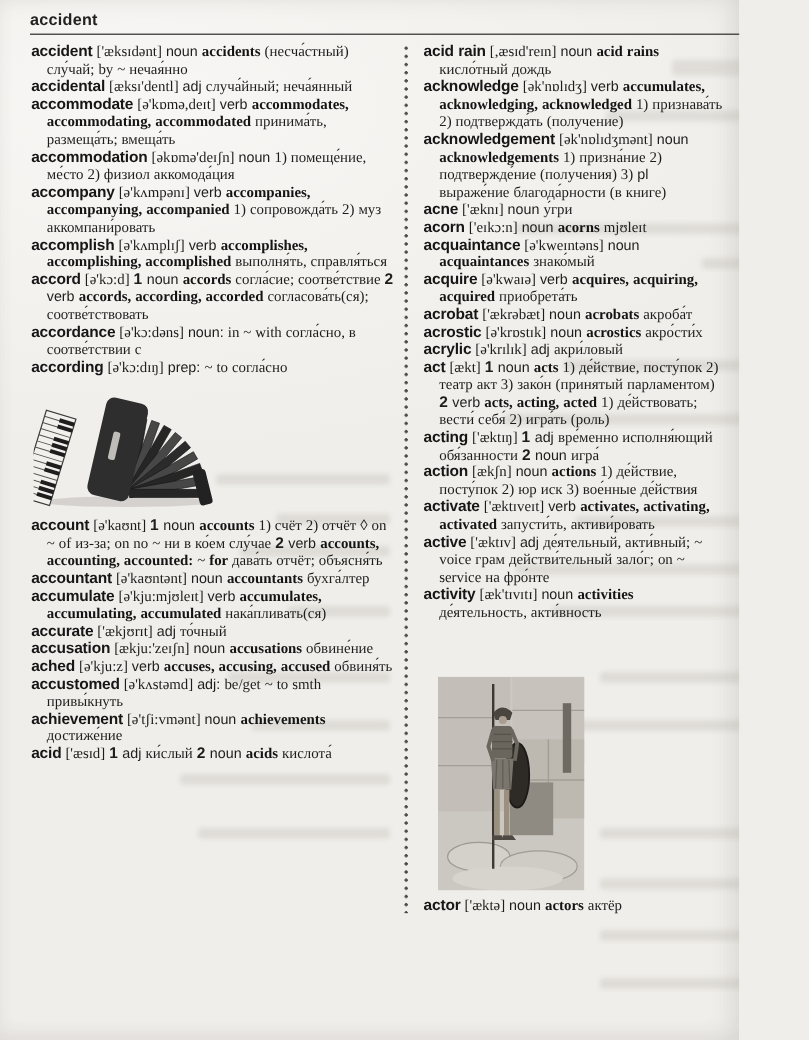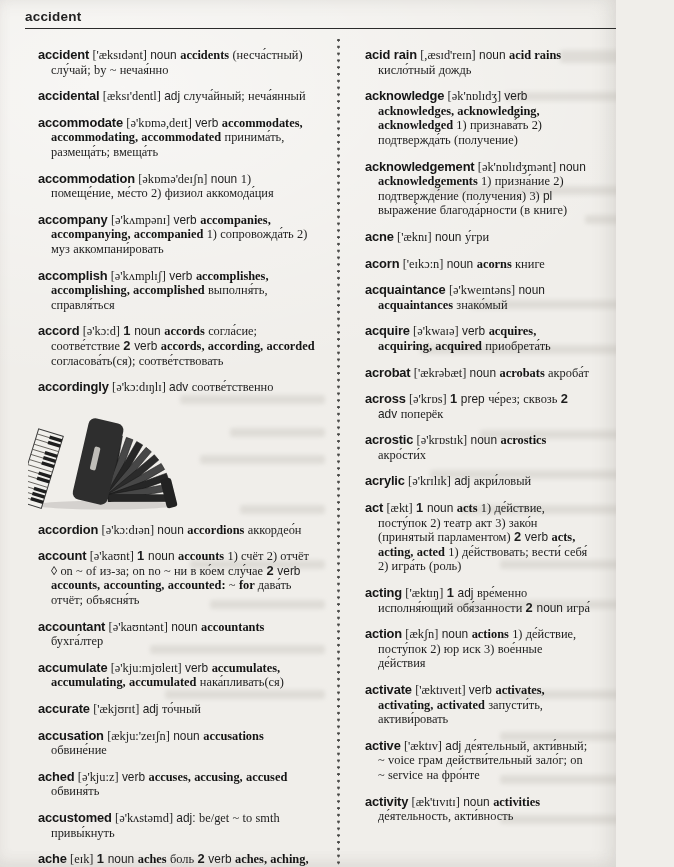--- a/index.html
+++ b/index.html
@@ -27,21 +27,21 @@
   .columns{position:relative;display:flex;align-items:stretch;padding:7px 14px 0 26px;z-index:2;}
   .col{min-width:0;}
   .col-left{width:303px;}
   .col-right{flex:1;padding-left:6px;}
   .divider{
     width:3px;margin:2px 7px 0 8px;
     background-image:radial-gradient(circle at 1.5px 2.2px,#4a4a48 1.15px,rgba(0,0,0,0) 1.5px);
     background-size:3px 6.8px;background-repeat:repeat-y;
   }
   .entry{
-    margin:12px;padding-left:13px;text-indent:-13px;
+    margin:0;padding-left:13px;text-indent:-13px;
     font-size:12.4px;line-height:14.6px;word-spacing:.2px;
   }
   .hw{font-family:"Liberation Sans","DejaVu Sans",sans-serif;font-weight:700;font-size:12.9px;letter-spacing:-.15px;color:#161616;}
   .pos{font-family:"Liberation Sans","DejaVu Sans",sans-serif;font-size:11.9px;}
   .frm{font-weight:700;color:#141414;}
   .num{font-family:"Liberation Sans","DejaVu Sans",sans-serif;font-weight:700;font-size:12.9px;}
   .lbl{}
   .txt{}
   figure{margin:0;}
   .fig-accordion{width:160px;height:104px;margin:7px 0 7px 2px;}
@@ -86,21 +86,22 @@
 
     <section class="col col-left">
       <div>
           <p class="entry"><span class="hw">accident</span><span class="txt"> ['æksɪdənt] </span><span class="pos">noun </span><span class="frm">accidents </span><span class="txt">(несча́стный) слу́чай; by ~ нечая́нно</span></p>
           <p class="entry"><span class="hw">accidental</span><span class="txt"> [æksɪ'dentl] </span><span class="pos">adj </span><span class="txt">случа́йный; неча́янный</span></p>
           <p class="entry"><span class="hw">accommodate</span><span class="txt"> [ə'kɒmə,deɪt] </span><span class="pos">verb </span><span class="frm">accommodates, accommodating, accommodated </span><span class="txt">принима́ть, размеща́ть; вмеща́ть</span></p>
           <p class="entry"><span class="hw">accommodation</span><span class="txt"> [əkɒmə'deɪʃn] </span><span class="pos">noun </span><span class="txt">1) помеще́ние, ме́сто 2) </span><span class="lbl">физиол </span><span class="txt">аккомода́ция</span></p>
           <p class="entry"><span class="hw">accompany</span><span class="txt"> [ə'kʌmpənɪ] </span><span class="pos">verb </span><span class="frm">accompanies, accompanying, accompanied </span><span class="txt">1) сопровожда́ть 2) </span><span class="lbl">муз </span><span class="txt">аккомпани́ровать</span></p>
           <p class="entry"><span class="hw">accomplish</span><span class="txt"> [ə'kʌmplɪʃ] </span><span class="pos">verb </span><span class="frm">accomplishes, accomplishing, accomplished </span><span class="txt">выполня́ть, справля́ться</span></p>
           <p class="entry"><span class="hw">accord</span><span class="txt"> [ə'kɔ:d] </span><span class="num">1 </span><span class="pos">noun </span><span class="frm">accords </span><span class="txt">согла́сие; соотве́тствие </span><span class="num">2 </span><span class="pos">verb </span><span class="frm">accords, according, accorded </span><span class="txt">согласова́ть(ся); соотве́тствовать</span></p>
-          <p class="entry"><span class="hw">accordingly</span><span class="txt"> [ə'kɔ:dɪŋlɪ] </span><span class="pos">adv </span><span class="txt">соотве́тственно</span></p>
+          <p class="entry"><span class="hw">accordance</span><span class="txt"> [ə'kɔ:dəns] </span><span class="pos">noun: </span><span class="txt">in ~ with согла́сно, в соотве́тствии с</span></p>
+          <p class="entry"><span class="hw">according</span><span class="txt"> [ə'kɔ:dɪŋ] </span><span class="pos">prep: </span><span class="txt">~ to согла́сно</span></p>
         </div>
 
       <figure class="fig-accordion" aria-label="black piano accordion photograph">
         <svg viewBox="0 0 160 105">
           <ellipse cx="78" cy="99" rx="72" ry="4.5" fill="rgba(40,38,34,.14)"></ellipse>
 
           <g stroke="#151515" stroke-width=".5">
             <rect x="80" y="88.5" width="64" height="7" fill="#262626" transform="rotate(-80 80 92)"></rect>
             <rect x="80" y="88.5" width="64" height="7" fill="#474747" transform="rotate(-70 80 92)"></rect>
             <rect x="80" y="88.5" width="64" height="7" fill="#262626" transform="rotate(-60 80 92)"></rect>
@@ -143,47 +144,44 @@
               <rect x="13" y="46.4" width="13" height="3.4"></rect>
                 <rect x="13" y="57.2" width="13" height="3.4"></rect>
               <rect x="13" y="62.6" width="13" height="3.4"></rect>
                 <rect x="13" y="68" width="13" height="3.4"></rect>
             </g>
           </g>
         </svg>
       </figure>
 
       <div>
-          <p class="entry"><span class="hw">accordion</span><span class="txt"> [ə'kɔ:dɪən] </span><span class="pos">noun </span><span class="frm">accordions </span><span class="txt">аккордео́н</span></p>
           <p class="entry"><span class="hw">account</span><span class="txt"> [ə'kaʊnt] </span><span class="num">1 </span><span class="pos">noun </span><span class="frm">accounts </span><span class="txt">1) счёт 2) отчёт ◊ on ~ of из-за; on no ~ ни в ко́ем слу́чае </span><span class="num">2 </span><span class="pos">verb </span><span class="frm">accounts, accounting, accounted: </span><span class="txt">~ </span><span class="frm">for </span><span class="txt">дава́ть отчёт; объясня́ть</span></p>
           <p class="entry"><span class="hw">accountant</span><span class="txt"> [ə'kaʊntənt] </span><span class="pos">noun </span><span class="frm">accountants </span><span class="txt">бухга́лтер</span></p>
           <p class="entry"><span class="hw">accumulate</span><span class="txt"> [ə'kju:mjʊleɪt] </span><span class="pos">verb </span><span class="frm">accumulates, accumulating, accumulated </span><span class="txt">нака́пливать(ся)</span></p>
           <p class="entry"><span class="hw">accurate</span><span class="txt"> ['ækjʊrɪt] </span><span class="pos">adj </span><span class="txt">то́чный</span></p>
           <p class="entry"><span class="hw">accusation</span><span class="txt"> [ækju:'zeɪʃn] </span><span class="pos">noun </span><span class="frm">accusations </span><span class="txt">обвине́ние</span></p>
           <p class="entry"><span class="hw">ached</span><span class="txt"> [ə'kju:z] </span><span class="pos">verb </span><span class="frm">accuses, accusing, accused </span><span class="txt">обвиня́ть</span></p>
           <p class="entry"><span class="hw">accustomed</span><span class="txt"> [ə'kʌstəmd] </span><span class="pos">adj: </span><span class="txt">be/get ~ to smth привы́кнуть</span></p>
-          <p class="entry"><span class="hw">ache</span><span class="txt"> [eɪk] </span><span class="num">1 </span><span class="pos">noun </span><span class="frm">aches </span><span class="txt">боль </span><span class="num">2 </span><span class="pos">verb </span><span class="frm">aches, aching, ached </span><span class="txt">боле́ть</span></p>
           <p class="entry"><span class="hw">achievement</span><span class="txt"> [ə'tʃi:vmənt] </span><span class="pos">noun </span><span class="frm">achievements </span><span class="txt">достиже́ние</span></p>
           <p class="entry"><span class="hw">acid</span><span class="txt"> ['æsɪd] </span><span class="num">1 </span><span class="pos">adj </span><span class="txt">ки́слый </span><span class="num">2 </span><span class="pos">noun </span><span class="frm">acids </span><span class="txt">кислота́</span></p>
         </div>
     </section>
 
     <div class="divider"></div>
 
     <section class="col col-right">
       <div>
           <p class="entry"><span class="hw">acid rain</span><span class="txt"> [,æsɪd'reɪn] </span><span class="pos">noun </span><span class="frm">acid rains </span><span class="txt">кисло́тный дождь</span></p>
-          <p class="entry"><span class="hw">acknowledge</span><span class="txt"> [ək'nɒlɪdʒ] </span><span class="pos">verb </span><span class="frm">acknowledges, acknowledging, acknowledged </span><span class="txt">1) признава́ть 2) подтвержда́ть (</span><span class="lbl">получение</span><span class="txt">)</span></p>
+          <p class="entry"><span class="hw">acknowledge</span><span class="txt"> [ək'nɒlɪdʒ] </span><span class="pos">verb </span><span class="frm">accumulates, acknowledging, acknowledged </span><span class="txt">1) признава́ть 2) подтвержда́ть (</span><span class="lbl">получение</span><span class="txt">)</span></p>
           <p class="entry"><span class="hw">acknowledgement</span><span class="txt"> [ək'nɒlɪdʒmənt] </span><span class="pos">noun </span><span class="frm">acknowledgements </span><span class="txt">1) призна́ние 2) подтвержде́ние (</span><span class="lbl">получения</span><span class="txt">) 3) </span><span class="pos">pl </span><span class="txt">выраже́ние благода́рности (</span><span class="lbl">в книге</span><span class="txt">)</span></p>
           <p class="entry"><span class="hw">acne</span><span class="txt"> ['æknɪ] </span><span class="pos">noun </span><span class="txt">у́гри</span></p>
-          <p class="entry"><span class="hw">acorn</span><span class="txt"> ['eɪkɔ:n] </span><span class="pos">noun </span><span class="frm">acorns </span><span class="txt">книге</span></p>
+          <p class="entry"><span class="hw">acorn</span><span class="txt"> ['eɪkɔ:n] </span><span class="pos">noun </span><span class="frm">acorns </span><span class="txt">mjʊleɪt</span></p>
           <p class="entry"><span class="hw">acquaintance</span><span class="txt"> [ə'kweɪntəns] </span><span class="pos">noun </span><span class="frm">acquaintances </span><span class="txt">знако́мый</span></p>
           <p class="entry"><span class="hw">acquire</span><span class="txt"> [ə'kwaɪə] </span><span class="pos">verb </span><span class="frm">acquires, acquiring, acquired </span><span class="txt">приобрета́ть</span></p>
           <p class="entry"><span class="hw">acrobat</span><span class="txt"> ['ækrəbæt] </span><span class="pos">noun </span><span class="frm">acrobats </span><span class="txt">акроба́т</span></p>
-          <p class="entry"><span class="hw">across</span><span class="txt"> [ə'krɒs] </span><span class="num">1 </span><span class="pos">prep </span><span class="txt">че́рез; сквозь </span><span class="num">2 </span><span class="pos">adv </span><span class="txt">поперёк</span></p>
           <p class="entry"><span class="hw">acrostic</span><span class="txt"> [ə'krɒstɪk] </span><span class="pos">noun </span><span class="frm">acrostics </span><span class="txt">акро́сти́х</span></p>
           <p class="entry"><span class="hw">acrylic</span><span class="txt"> [ə'krɪlɪk] </span><span class="pos">adj </span><span class="txt">акри́ловый</span></p>
           <p class="entry"><span class="hw">act</span><span class="txt"> [ækt] </span><span class="num">1 </span><span class="pos">noun </span><span class="frm">acts </span><span class="txt">1) де́йствие, посту́пок 2) </span><span class="lbl">театр </span><span class="txt">акт 3) зако́н (</span><span class="lbl">принятый парламентом</span><span class="txt">) </span><span class="num">2 </span><span class="pos">verb </span><span class="frm">acts, acting, acted </span><span class="txt">1) де́йствовать; вести́ себя́ 2) игра́ть (</span><span class="lbl">роль</span><span class="txt">)</span></p>
           <p class="entry"><span class="hw">acting</span><span class="txt"> ['æktɪŋ] </span><span class="num">1 </span><span class="pos">adj </span><span class="txt">вре́менно исполня́ющий обя́занности </span><span class="num">2 </span><span class="pos">noun </span><span class="txt">игра́</span></p>
           <p class="entry"><span class="hw">action</span><span class="txt"> [ækʃn] </span><span class="pos">noun </span><span class="frm">actions </span><span class="txt">1) де́йствие, посту́пок 2) </span><span class="lbl">юр </span><span class="txt">иск 3) вое́нные де́йствия</span></p>
           <p class="entry"><span class="hw">activate</span><span class="txt"> ['æktɪveɪt] </span><span class="pos">verb </span><span class="frm">activates, activating, activated </span><span class="txt">запусти́ть, активи́ровать</span></p>
           <p class="entry"><span class="hw">active</span><span class="txt"> ['æktɪv] </span><span class="pos">adj </span><span class="txt">де́ятельный, акти́вный; ~ voice </span><span class="lbl">грам </span><span class="txt">действи́тельный зало́г; on ~ service на фро́нте</span></p>
           <p class="entry"><span class="hw">activity</span><span class="txt"> [æk'tɪvɪtɪ] </span><span class="pos">noun </span><span class="frm">activities </span><span class="txt">де́ятельность, акти́вность</span></p>
         </div>
 
@@ -228,16 +226,19 @@
             </g>
           <rect x="47" y="94" width="4.5" height="38" fill="#99907f"></rect>
           <rect x="55" y="94" width="4.5" height="38" fill="#99907f"></rect>
           <path d="M45 132 h8 l2 4 h-10 z" fill="#4e4a43"></path>
           <path d="M54 132 h8 l3 4 h-11 z" fill="#4e4a43"></path>
           <path d="M46 44 l-4 14 l4 12" fill="none" stroke="#6a665e" stroke-width="3.2"></path>
           <path d="M61 44 l5 12 l-2 14" fill="none" stroke="#6a665e" stroke-width="3.2"></path>
         </svg>
       </figure>
 
+      <div>
+          <p class="entry"><span class="hw">actor</span><span class="txt"> ['æktə] </span><span class="pos">noun </span><span class="frm">actors </span><span class="txt">актёр</span></p>
+        </div>
     </section>
 
   </div>
 </div>
 
 </body></html>

